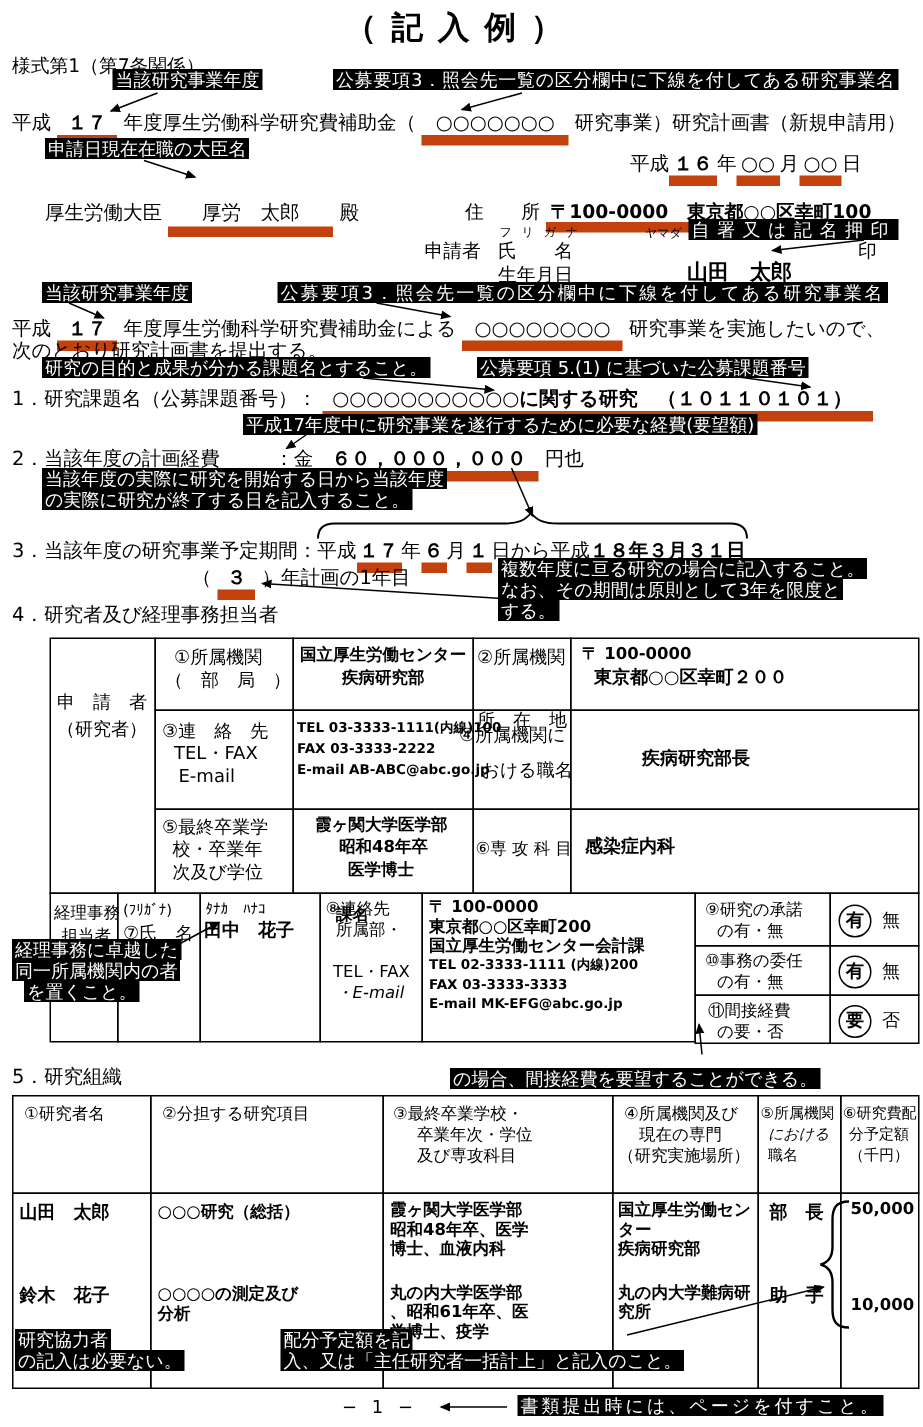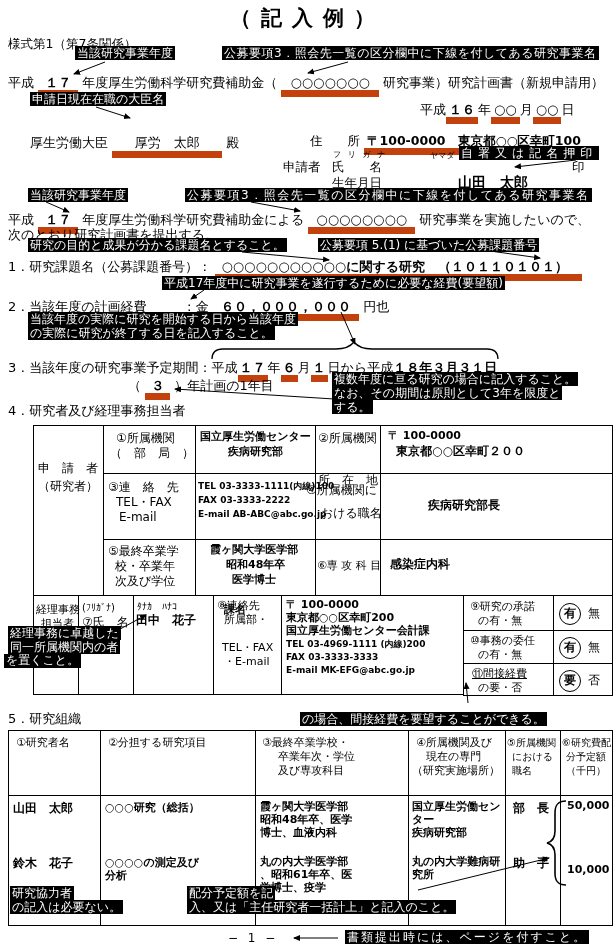--- a/index.html
+++ b/index.html
@@ -168,43 +168,43 @@
   <div class="abs" style="left:36px;top:604px;font-size:11px;font-family:Liberation Mono, monospace;">経理事務</div>
   <div class="abs" style="left:41px;top:618px;font-size:11px;">担当者</div>
   <div class="abs" style="left:82px;top:602px;font-size:10px;">(ﾌﾘｶﾞﾅ)</div>
   <div class="abs" style="left:82px;top:616px;">⑦氏　名</div>
   <div class="abs" style="left:137px;top:601px;font-size:10px;">ﾀﾅｶ　ﾊﾅｺ</div>
   <div class="abs b" style="left:136px;top:614px;">田中　花子</div>
   <div class="abs" style="left:217px;top:600px;font-size:11px;">⑧連絡先</div>
   <div class="abs" style="left:224px;top:614px;font-size:11px;">所属部・</div>
   <div class="abs" style="left:224px;top:604px;font-size:11px;font-weight:bold;">課名</div>
   <div class="abs" style="left:222px;top:642px;font-size:11px;">TEL・FAX</div>
-  <div class="abs" style="left:224px;top:656px;font-size:11px;">・E-mail</div>
+  <div class="abs" style="left:224px;top:656px;font-size:11px;font-style:italic;">・E-mail</div>
   <div class="abs b" style="left:286px;top:599px;font-size:11px;">〒 100-0000</div>
   <div class="abs b" style="left:286px;top:612px;font-size:11px;">東京都○○区幸町200</div>
   <div class="abs b" style="left:286px;top:625px;font-size:11px;">国立厚生労働センター会計課</div>
-  <div class="abs b sm" style="left:286px;top:639px;">TEL 03-4969-1111 (内線)200</div>
+  <div class="abs b sm" style="left:286px;top:639px;">TEL 02-3333-1111 (内線)200</div>
   <div class="abs b sm" style="left:286px;top:652px;">FAX 03-3333-3333</div>
   <div class="abs b sm" style="left:286px;top:665px;">E-mail MK-EFG@abc.go.jp</div>
   <div class="abs" style="left:470px;top:601px;font-size:11px;">⑨研究の承諾</div>
   <div class="abs" style="left:478px;top:615px;font-size:11px;">の有・無</div>
   <div class="circ" style="left:559px;top:603px;">有</div>
   <div class="abs" style="left:588px;top:607px;">無</div>
   <div class="abs" style="left:470px;top:635px;font-size:11px;">⑩事務の委任</div>
   <div class="abs" style="left:478px;top:649px;font-size:11px;">の有・無</div>
   <div class="circ" style="left:559px;top:637px;">有</div>
   <div class="abs" style="left:588px;top:641px;">無</div>
-  <div class="abs" style="left:472px;top:668px;font-size:11px;text-decoration:underline;">⑪間接経費</div>
+  <div class="abs" style="left:472px;top:668px;font-size:11px;">⑪間接経費</div>
   <div class="abs" style="left:478px;top:682px;font-size:11px;">の要・否</div>
   <div class="circ" style="left:559px;top:670px;">要</div>
   <div class="abs" style="left:588px;top:674px;">否</div>
 
   <div class="co" style="left:8px;top:626px;">経理事務に卓越した</div>
   <div class="co" style="left:8px;top:640px;">同一所属機関内の者</div>
-  <div class="co" style="left:4px;top:654px;font-family:Liberation Mono, monospace;">を置くこと。</div>
+  <div class="co" style="left:16px;top:654px;">を置くこと。</div>
 
   <div class="co" style="left:300px;top:712px;">の場合、間接経費を要望することができる。</div>
 
   <div class="abs" style="left:8px;top:712px;font-size:13px;">5．研究組織</div>
 
   <div class="cell" style="left:8px;top:730px;width:93px;height:66px;"></div>
   <div class="cell" style="left:100px;top:730px;width:156px;height:66px;"></div>
   <div class="cell" style="left:255px;top:730px;width:154px;height:66px;"></div>
   <div class="cell" style="left:408px;top:730px;width:98px;height:66px;"></div>
   <div class="cell" style="left:505px;top:730px;width:56px;height:66px;"></div>
@@ -218,21 +218,21 @@
 
   <div class="abs" style="left:16px;top:737px;font-size:11px;">①研究者名</div>
   <div class="abs" style="left:108px;top:737px;font-size:11px;">②分担する研究項目</div>
   <div class="abs" style="left:262px;top:737px;font-size:11px;">③最終卒業学校・</div>
   <div class="abs" style="left:278px;top:751px;font-size:11px;">卒業年次・学位</div>
   <div class="abs" style="left:278px;top:765px;font-size:11px;">及び専攻科目</div>
   <div class="abs" style="left:416px;top:737px;font-size:11px;">④所属機関及び</div>
   <div class="abs" style="left:426px;top:751px;font-size:11px;">現在の専門</div>
   <div class="abs" style="left:412px;top:765px;font-size:11px;">（研究実施場所）</div>
   <div class="abs" style="left:507px;top:737px;font-size:10px;">⑤所属機関</div>
-  <div class="abs" style="left:512px;top:751px;font-size:10px;">における</div>
+  <div class="abs" style="left:512px;top:751px;font-size:10px;font-style:italic;">における</div>
   <div class="abs" style="left:512px;top:765px;font-size:10px;">職名</div>
   <div class="abs" style="left:562px;top:737px;font-size:10px;">⑥研究費配</div>
   <div class="abs" style="left:566px;top:751px;font-size:10px;">分予定額</div>
   <div class="abs" style="left:566px;top:765px;font-size:10px;">（千円）</div>
 
   <div class="abs b" style="left:13px;top:802px;">山田　太郎</div>
   <div class="abs b" style="left:105px;top:802px;font-size:11px;">○○○研究（総括）</div>
   <div class="abs b" style="left:260px;top:801px;font-size:11px;">霞ヶ関大学医学部</div>
   <div class="abs b" style="left:260px;top:814px;font-size:11px;">昭和48年卒、医学</div>
   <div class="abs b" style="left:260px;top:827px;font-size:11px;">博士、血液内科</div>

